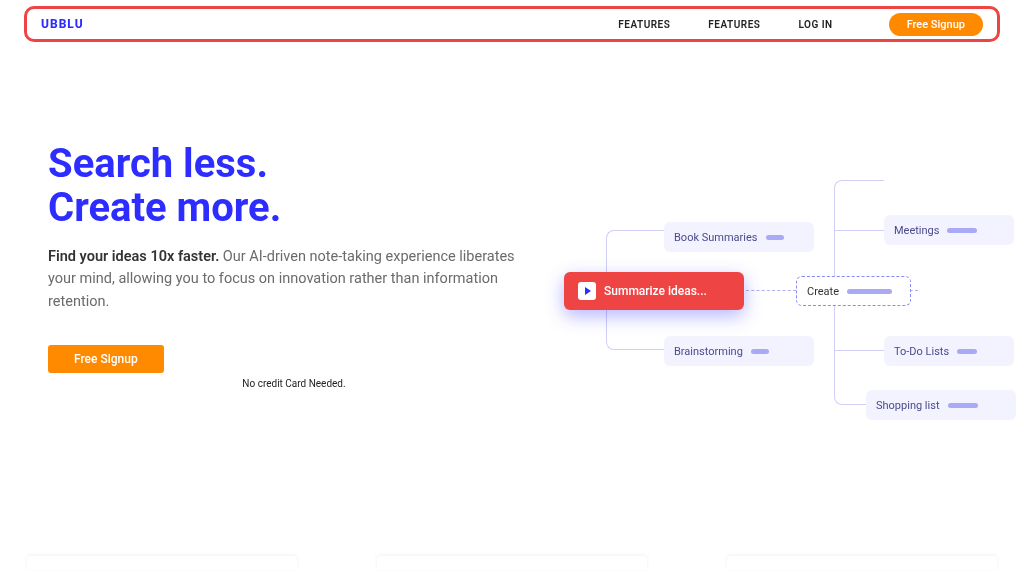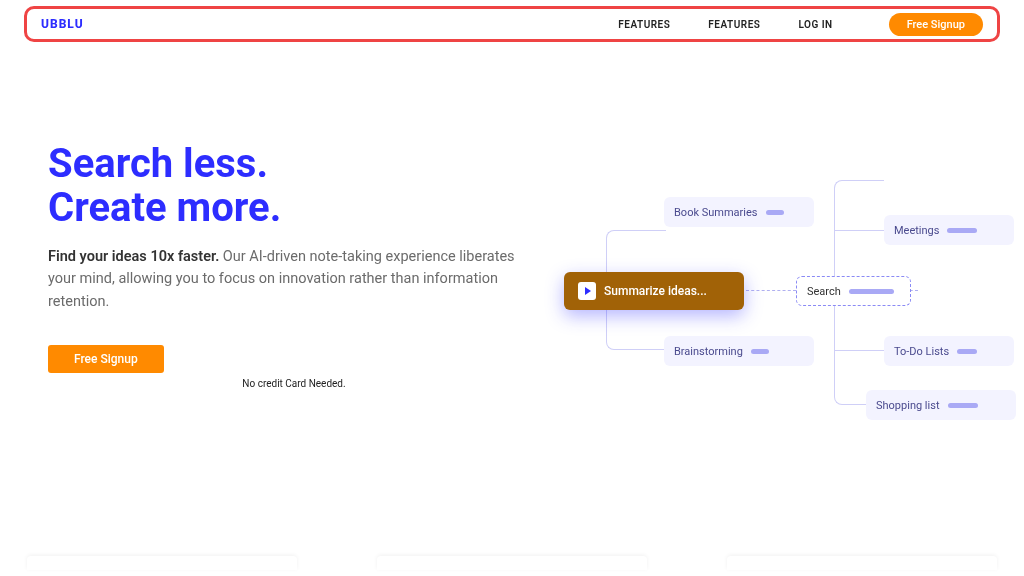--- a/index.html
+++ b/index.html
@@ -74,21 +74,21 @@
     height: 30px;
     gap: 8px;
   }
   .node .bar {
     flex: 0 0 auto;
     height: 5px;
     border-radius: 3px;
     background: #a9a9f5;
   }
   .node.primary {
-    background: #a16207;
+    background: #ef4444;
     color: #fff;
     font-weight: 500;
     height: 38px;
     padding: 0 14px;
     box-shadow: 0 6px 18px rgba(45,45,255,0.35);
     font-size: 12px;
   }
   .arrow-icon {
     width: 18px; height: 18px; background: #fff; border-radius: 3px;
     display: flex; align-items: center; justify-content: center;
@@ -171,26 +171,26 @@
   <div class="connector" style="left:270px; top:80px;  width:50px; height:0;  border-top-width:1px;"></div>
   <div class="connector" style="left:270px; top:80px;  width:0;    height:120px; border-left-width:1px;"></div>
   <div class="connector" style="left:270px; top:200px; width:50px; height:0;  border-top-width:1px;"></div>
   <div class="connector" style="left:270px; top:200px; width:50px; height:55px; border-left-width:1px; border-bottom-width:1px; border-bottom-left-radius:8px;"></div>
 
   <div class="node primary" style="left:0px; top:122px; width:180px;">
     <span class="arrow-icon"></span>
     <span>Summarize ideas...</span>
   </div>
 
-  <div class="node" style="left:100px; top:47px; width:150px;">
+  <div class="node" style="left:100px; top:72px; width:150px;">
     <span>Book Summaries</span>
     <span class="bar" style="width:18px;"></span>
   </div>
   <div class="node dashed" style="left:232px; top:126px; width:115px;">
-    <span>Search</span>
+    <span>Create</span>
     <span class="bar" style="width:45px;"></span>
   </div>
   <div class="node" style="left:100px; top:186px; width:150px;">
     <span>Brainstorming</span>
     <span class="bar" style="width:18px;"></span>
   </div>
 
   <div class="node" style="left:320px; top:65px; width:130px;">
     <span>Meetings</span>
     <span class="bar" style="width:30px;"></span>

